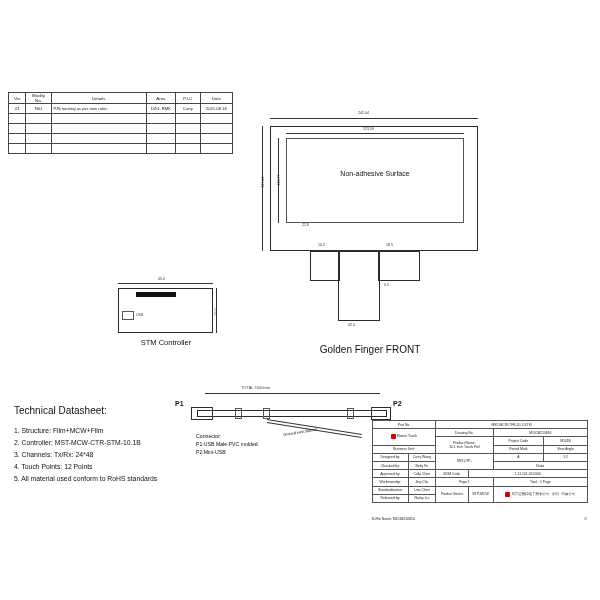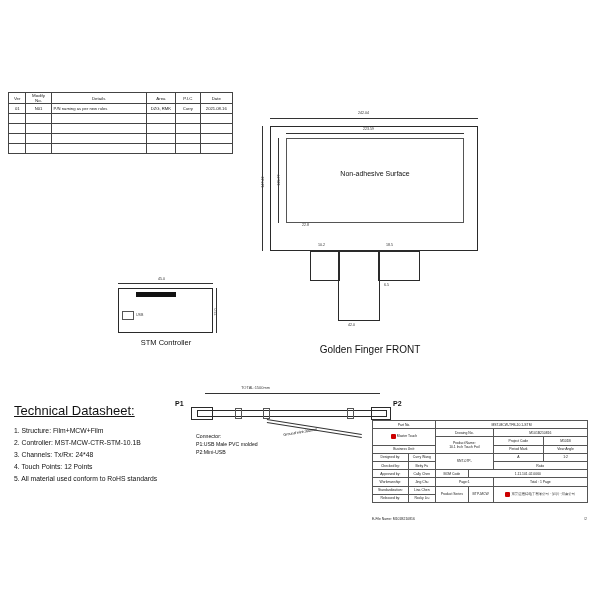--- a/index.html
+++ b/index.html
@@ -40,21 +40,21 @@
   #p1{left:0px;top:15px;font-size:7px;font-weight:bold;}
   #p2{left:218px;top:15px;font-size:7px;font-weight:bold;}
   #totalLbl{left:66px;top:0px;font-size:4px;}
   #cableMain{left:22px;top:25px;width:190px;height:7px;}
   #connL{left:16px;top:22px;width:22px;height:13px;}
   #connR{left:196px;top:22px;width:20px;height:13px;}
   #gndLbl{left:108px;top:48px;font-size:3.8px;transform:rotate(-9deg);transform-origin:left top;}
 
   
   #tech{left:14px;top:405px;width:175px;font-size:6.8px;line-height:12px;color:#111;}
-  #techTitle{font-size:13px;margin-bottom:8px;text-decoration:underline;}
+  #techTitle{font-size:10px;margin-bottom:8px;}
 
   #conn{left:196px;top:432px;font-size:5.2px;line-height:8px;color:#111;}
 
   
   #titleblock{left:372px;top:420px;width:216px;height:96px;}
   #tb{width:100%;border-collapse:collapse;font-size:3.4px;}
   #tb td{border:0.6px solid #555;padding:0 1px;height:7.2px;color:#222;white-space:nowrap;overflow:hidden;}
   .c{text-align:center;}
   .brandcell{background:#fff;}
   .logo{display:inline-block;width:5px;height:5px;background:#c00;border-radius:1px;vertical-align:middle;margin-right:1px;}

